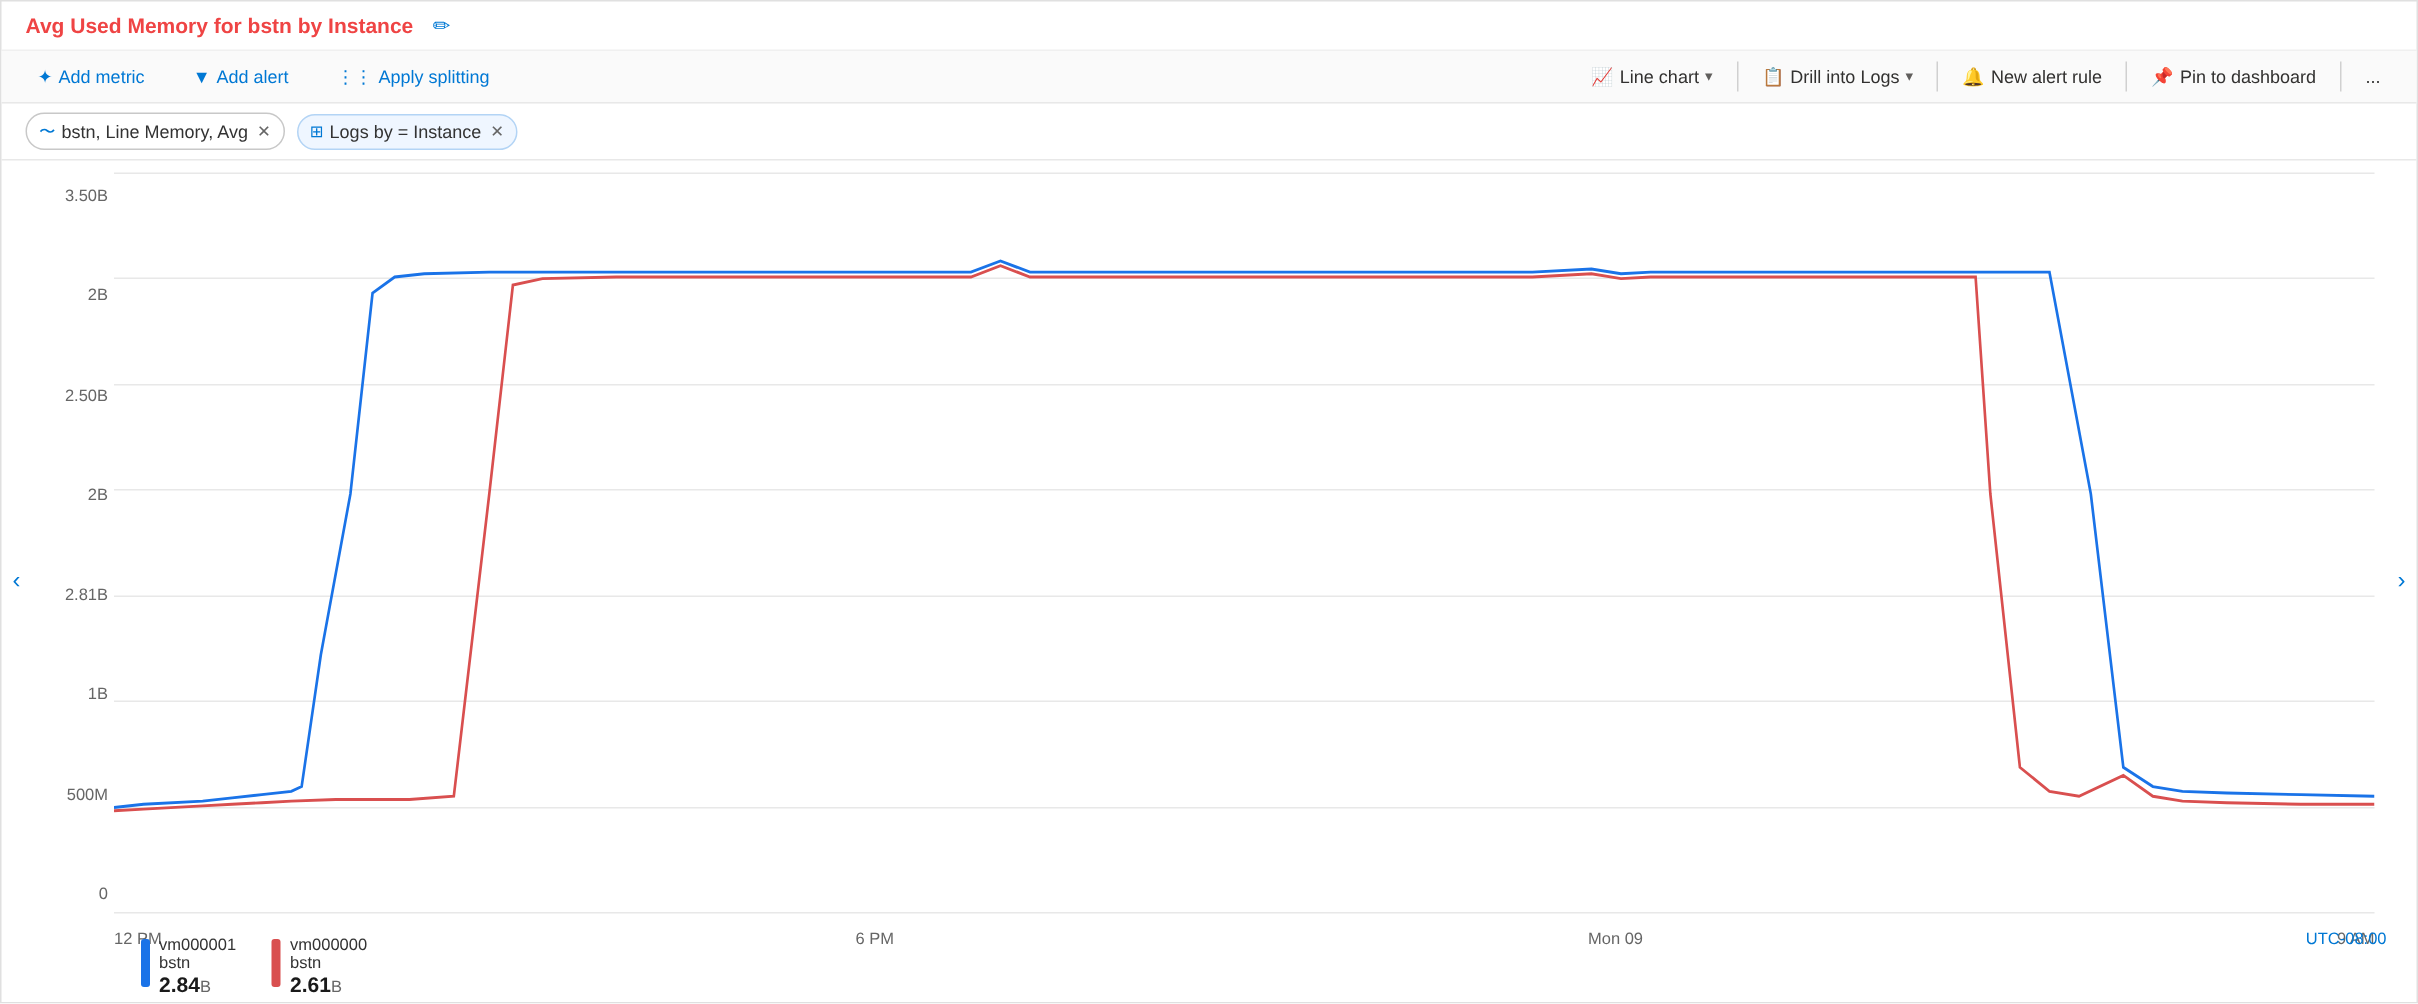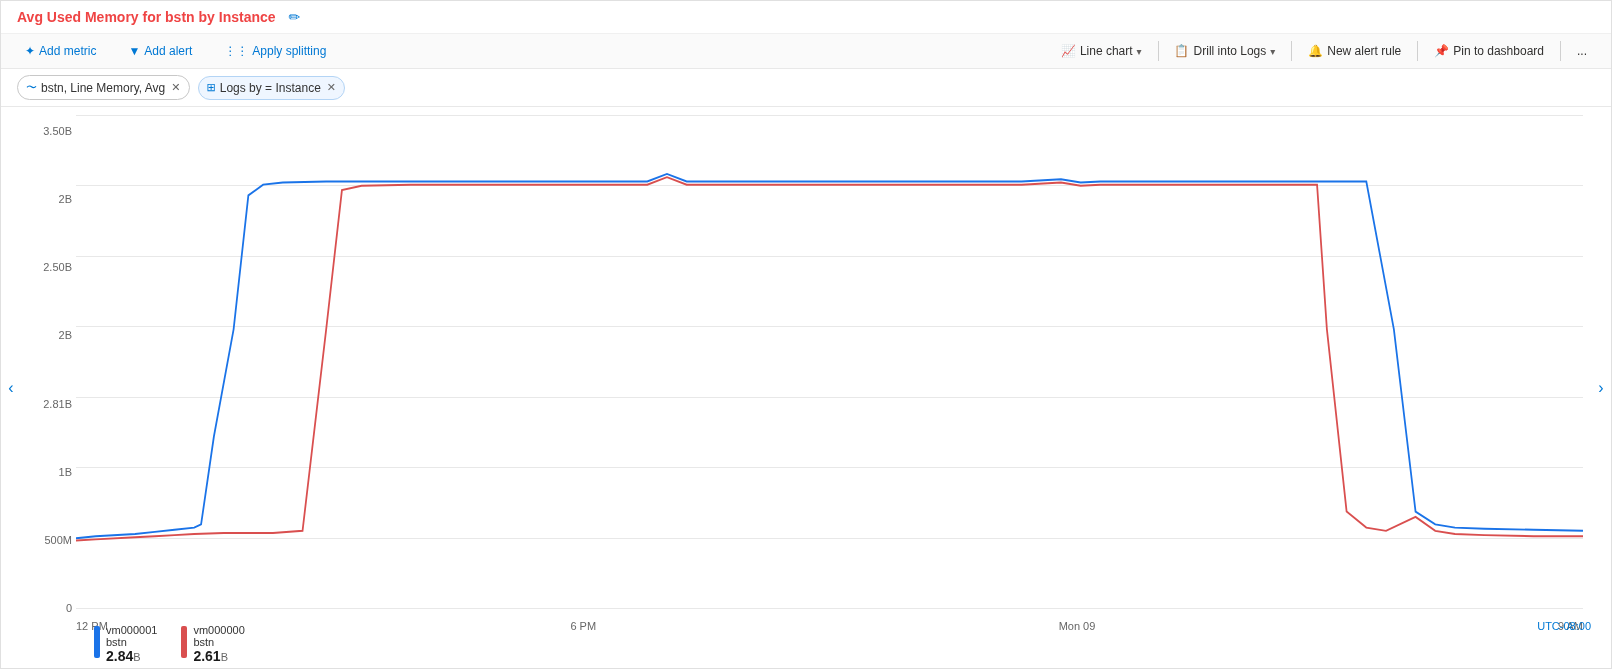--- a/index.html
+++ b/index.html
@@ -28,21 +28,21 @@
     .filter-tag .tag-close { color: #666; cursor: pointer; font-size: 11px; margin-left: 2px; }
     .filter-tag-split { background: #eff6ff; border-color: #b3d4f5; }
     
     
     .chart-container { flex: 1; position: relative; padding: 8px 0 0 0; overflow: hidden; }
     .chart-nav-left { position: absolute; left: 0; top: 50%; transform: translateY(-50%); width: 20px; height: 40px; display: flex; align-items: center; justify-content: center; cursor: pointer; color: #0078d4; font-size: 16px; z-index: 10; }
     .chart-nav-right { position: absolute; right: 0; top: 50%; transform: translateY(-50%); width: 20px; height: 40px; display: flex; align-items: center; justify-content: center; cursor: pointer; color: #0078d4; font-size: 16px; z-index: 10; }
     
     .chart-inner { position: relative; margin: 0 20px; height: 100%; }
     
-    .y-axis { position: absolute; left: 0; top: 0; bottom: 44px; width: 55px; display: flex; flex-direction: column; justify-content: space-between; align-items: flex-end; padding: 10px 4px; }
+    .y-axis { position: absolute; left: 0; top: 0; bottom: 56px; width: 55px; display: flex; flex-direction: column; justify-content: space-between; align-items: flex-end; padding: 10px 4px; }
     .y-label { font-size: 11px; color: #666; }
     
     .chart-plot { position: absolute; left: 55px; right: 8px; top: 0; bottom: 60px; }
     
     .grid-lines { position: absolute; inset: 0; }
     .grid-line { position: absolute; left: 0; right: 0; height: 1px; background: #e8e8e8; }
     
     svg.chart-svg { position: absolute; inset: 0; width: 100%; height: 100%; }
     
     

